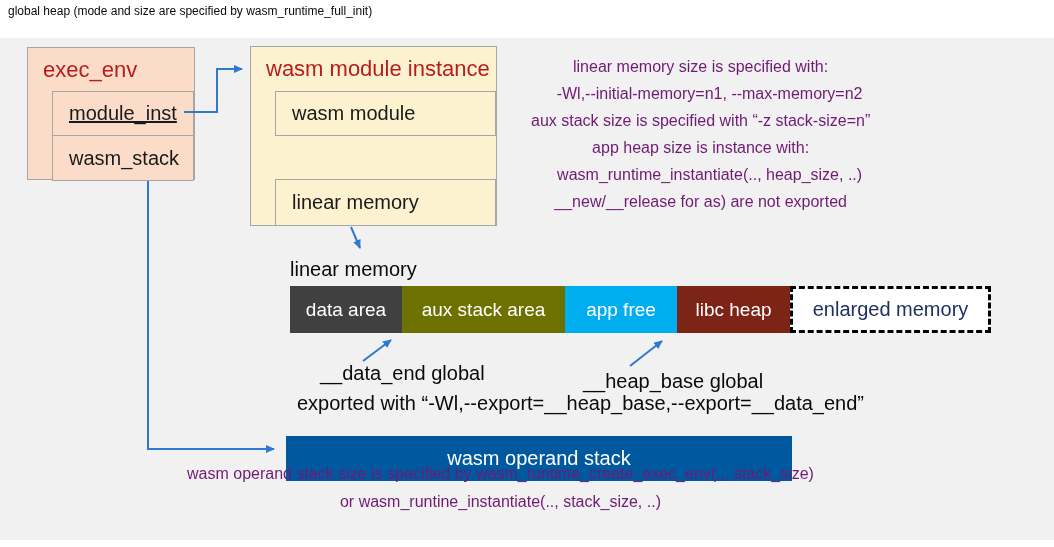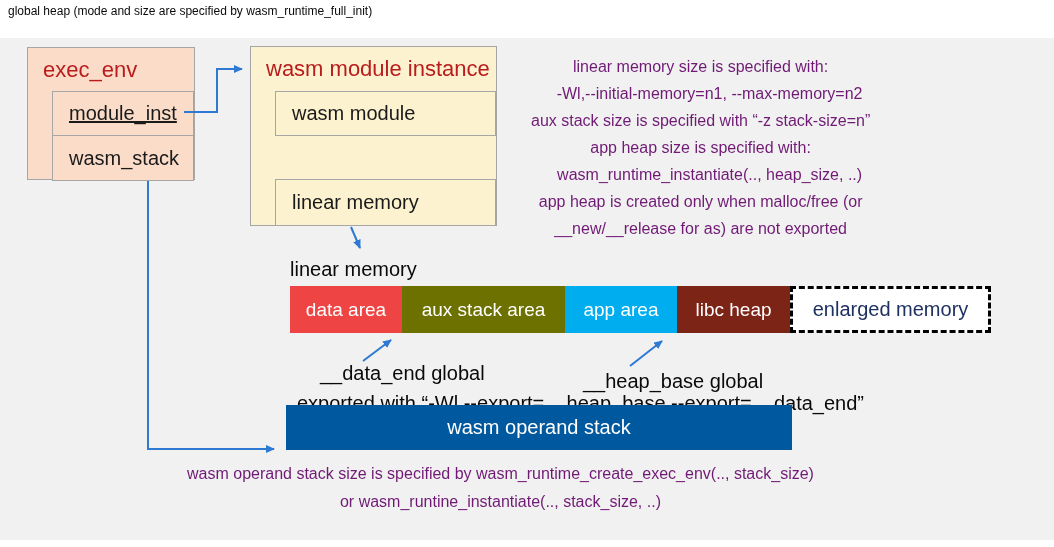--- a/index.html
+++ b/index.html
@@ -20,21 +20,21 @@
   
   .notes{position:absolute;font-size:16px;line-height:27px;color:#701a75;white-space:nowrap;text-align:center;}
   .notes .indent{padding-left:18px;}
 
   .small-label{position:absolute;font-size:20px;color:#0a0a0a;white-space:nowrap;}
 
   
   .seg{position:absolute;top:286px;height:47px;line-height:47px;text-align:center;font-size:19px;box-sizing:border-box;white-space:nowrap;}
   .seg.dashed{border:3px dashed #000;background:#ffffff;font-size:20px;}
 
-  .operand-bar{position:absolute;left:286px;top:405px;width:506px;height:45px;line-height:45px;text-align:center;color:#fff;font-size:20px;}
+  .operand-bar{position:absolute;left:286px;top:436px;width:506px;height:45px;line-height:45px;text-align:center;color:#fff;font-size:20px;}
 
   svg.overlay{position:absolute;left:0;top:0;width:1054px;height:547px;pointer-events:none;}
 </style>
 </head>
 <body>
 
 <div class="canvas">
 
   <div class="page-title">global heap (mode and size are specified by wasm_runtime_full_init)</div>
 
@@ -49,31 +49,30 @@
   <div class="box cream" style="left:250px;top:46px;width:247px;height:180px;">
     <div class="box-title" style="height:44px;line-height:44px;">wasm module instance</div>
     <div class="box-row" style="top:44px;height:45px;line-height:43px;">wasm module</div>
     <div class="box-row" style="top:132px;height:47px;line-height:45px;">linear memory</div>
   </div>
 
   <div class="notes" style="left:531px;top:53px;">
     <div>linear memory size is specified with:</div>
     <div class="indent">-Wl,--initial-memory=n1, --max-memory=n2</div>
     <div>aux stack size is specified with “-z stack-size=n”</div>
-    <div>app heap size is specified with:</div>
+    <div>app heap size is instance with:</div>
     <div class="indent">wasm_runtime_instantiate(.., heap_size, ..)</div>
-    <div>app heap is created only when malloc/free (or</div>
     <div>__new/__release for as) are not exported</div>
   </div>
 
   <div class="small-label" style="left:290px;top:258px;">linear memory</div>
 
-  <div class="seg" style="left: 290px; width: 112px; background-color: #ef4444; color: rgb(255, 255, 255);">data area</div>
+  <div class="seg" style="left: 290px; width: 112px; background-color: #404040; color: rgb(255, 255, 255);">data area</div>
   <div class="seg" style="left: 402px; width: 163px; background-color: rgb(108, 113, 0); color: rgb(255, 255, 255);">aux stack area</div>
-  <div class="seg" style="left: 565px; width: 112px; background-color: rgb(0, 174, 239); color: rgb(255, 255, 255);">app area</div>
+  <div class="seg" style="left: 565px; width: 112px; background-color: rgb(0, 174, 239); color: rgb(255, 255, 255);">app free</div>
   <div class="seg" style="left: 677px; width: 113px; background-color: rgb(124, 36, 22); color: rgb(255, 255, 255);">libc heap</div>
   <div class="seg dashed" style="left: 790px; width: 201px; line-height: 41px; background-color: rgb(255, 255, 255); color: rgb(31, 49, 96);">enlarged memory</div>
 
   <div class="small-label" style="left:320px;top:362px;">__data_end global</div>
   <div class="small-label" style="left:583px;top:370px;">__heap_base global</div>
   <div class="small-label" style="left:297px;top:392px;">exported with “-Wl,--export=__heap_base,--export=__data_end”</div>
 
   <div class="operand-bar" style="background-color: rgb(0, 88, 158);">wasm operand stack</div>
 
   <div class="notes" style="left:187px;top:460px;line-height:28px;">

